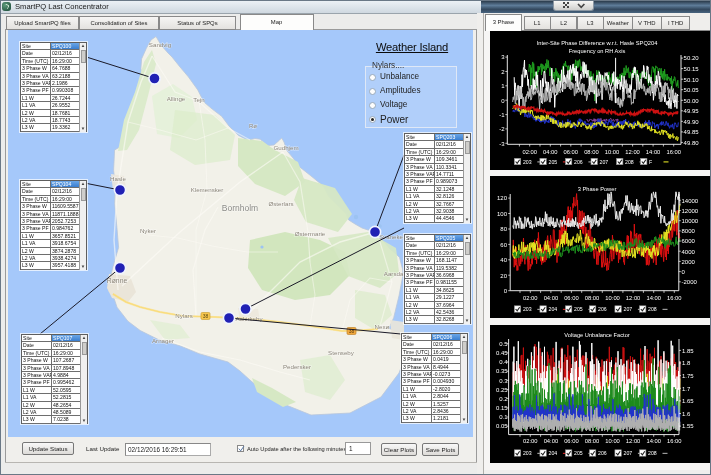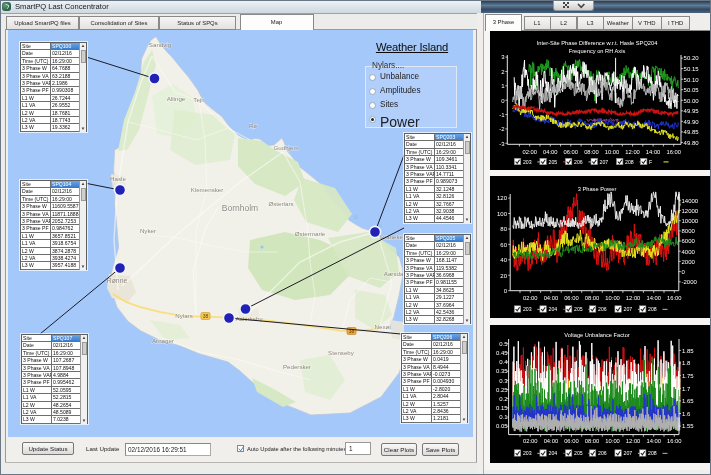--- a/index.html
+++ b/index.html
@@ -113,24 +113,24 @@
 
 <div style="position:absolute;left:364px;top:41px;width:96px;text-align:center;font-size:11.2px;font-weight:500;color:#0a0a0a;text-decoration:underline;letter-spacing:-0.2px">Weather Island</div>
 
 <div style="position:absolute;left:365px;top:66px;width:92px;height:62px;border:1px solid #dfe8f6;background:rgba(255,255,255,0.14)"></div>
 <div style="position:absolute;left:370px;top:61px;font-size:8.2px;color:#333;background:transparent;padding:0 2px">Nylars....</div>
 <div style="position:absolute;left:369px;top:74px;width:7px;height:7px;border-radius:50%;background:#fdfdfd;border:1px solid #9ab;"></div>
 <div style="position:absolute;left:380px;top:72px;font-size:8.2px;color:#222">Unbalance</div>
 <div style="position:absolute;left:369px;top:88px;width:7px;height:7px;border-radius:50%;background:#fdfdfd;border:1px solid #9ab;"></div>
 <div style="position:absolute;left:380px;top:86px;font-size:8.2px;color:#222">Amplitudes</div>
 <div style="position:absolute;left:369px;top:102px;width:7px;height:7px;border-radius:50%;background:#fdfdfd;border:1px solid #9ab;"></div>
-<div style="position:absolute;left:380px;top:100px;font-size:8.2px;color:#222">Sites</div>
+<div style="position:absolute;left:380px;top:100px;font-size:8.2px;color:#222">Voltage</div>
 <div style="position:absolute;left:369px;top:116px;width:7px;height:7px;border-radius:50%;background:#fdfdfd;border:1px solid #9ab;"></div>
 <div style="position:absolute;left:371px;top:118px;width:3px;height:3px;border-radius:50%;background:#222"></div>
-<div style="position:absolute;left:380px;top:114px;font-size:14px;color:#222">Power</div>
+<div style="position:absolute;left:380px;top:114px;font-size:10px;color:#222">Power</div>
 
 <div style="position:absolute;left:20px;top:42px;width:67px;height:90px;background:#fff;border:1px solid #5e5e5e;box-shadow:0 0 0 1px rgba(255,255,255,0.7)">
     <div style="position:absolute;left:0;top:0">
       <div style="display:flex;height:7.42px;">
         <div style="width:30px;background:#fff;border-right:1px solid #6e6e6e;border-bottom:1px solid #6e6e6e;font-size:5.1px;line-height:6.8px;padding-left:1px;overflow:hidden;white-space:nowrap;color:#111">Site</div>
         <div style="width:28px;background:linear-gradient(#6aa6e8,#3a7ecf);color:#fff;border-bottom:1px solid #6e6e6e;font-size:5.1px;line-height:6.8px;padding-left:1px;overflow:hidden;white-space:nowrap;">SPQ100</div>
       </div>
       <div style="display:flex;height:7.42px;">
         <div style="width:30px;background:#fff;border-right:1px solid #6e6e6e;border-bottom:1px solid #6e6e6e;font-size:5.1px;line-height:6.8px;padding-left:1px;overflow:hidden;white-space:nowrap;color:#111">Date</div>
         <div style="width:28px;background:#fff;color:#111;border-bottom:1px solid #6e6e6e;font-size:5.1px;line-height:6.8px;padding-left:1px;overflow:hidden;white-space:nowrap;">02/12/16</div>

